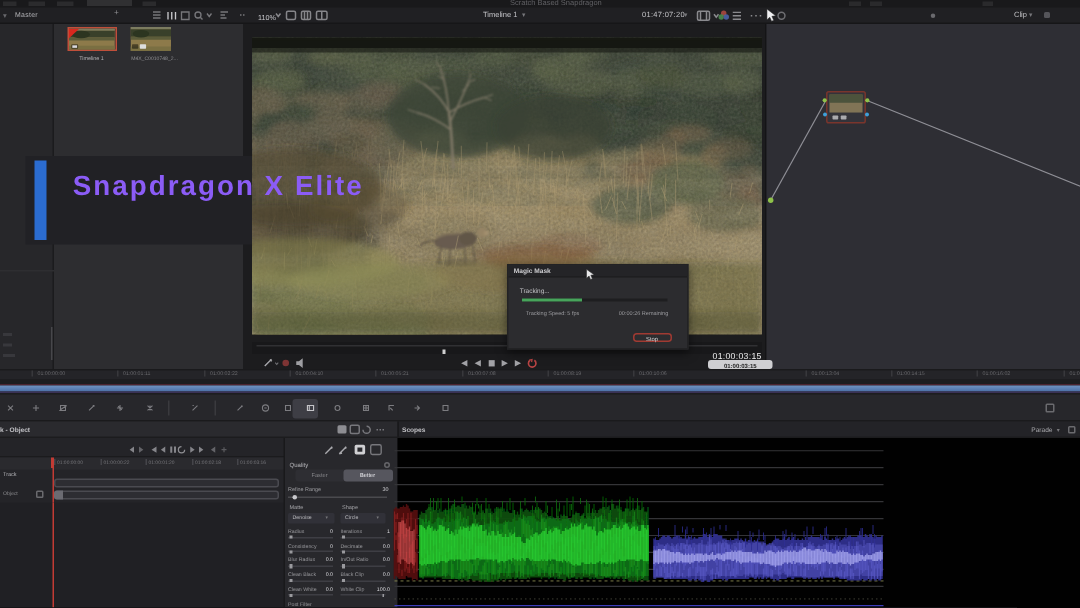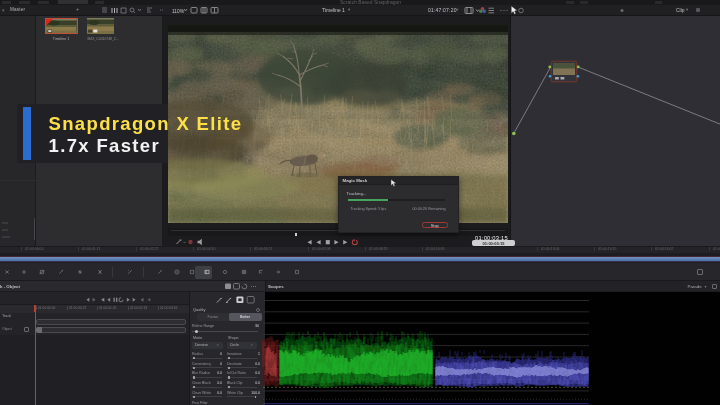--- a/index.html
+++ b/index.html
@@ -891,22 +891,21 @@
       <path d="M436 375V380M436 370V374M437 370V377M437 364V376M438 379V384M438 370V376M439 366V370M439 368V376M440 377V384M440 380V384M441 378V384M441 372V375M442 366V374M442 369V378M443 364V375M443 376V382M444 363V369M444 378V385M445 374V385M445 376V380M446 370V374M446 382V385M447 380V386M447 375V382M448 362V367M448 378V382M449 381V385M449 365V371M450 376V382M450 366V370M451 373V377M451 363V370M452 381V385M452 366V372M453 374V385M453 375V378M454 362V367M454 368V375M455 382V385M455 369V376M456 370V380M456 363V366M457 363V374M457 369V377M458 366V376M458 360V364M459 364V375M459 379V385M460 363V371M460 378V385M461 363V368M461 363V369M462 374V379M462 367V374M463 366V371M463 365V375M464 378V386M464 383V386M465 371V382M465 371V377M466 363V374M466 377V381M467 378V386M467 383V386M468 378V386M468 360V372M469 378V385M469 379V387M470 378V387M470 381V385M471 373V381M471 363V375M472 366V374M472 361V366M473 357V368M473 362V367M474 380V386M474 359V367M475 379V386M475 382V386M476 362V367M476 362V367M477 382V386M477 363V375M478 378V383M478 373V377M479 361V370M479 381V385M480 382V385M480 373V384M481 372V384M481 363V372M482 362V373M482 360V370M483 370V375M483 365V369M484 359V366M484 376V385M485 369V377M485 363V371M486 376V380M486 363V373M487 381V384M487 364V370M488 380V384M488 374V382M489 380V384M489 379V384M490 364V373M490 375V385M491 365V368M491 372V383M492 369V375M492 374V383M493 363V369M493 361V372M494 371V380M494 362V370M495 368V375M495 366V373M496 361V371M496 375V378M497 382V385M497 373V383M498 373V383M498 371V382M499 379V384M499 371V383M500 374V379M500 377V382M501 378V383M501 371V383M502 374V385M502 367V378M503 370V376M503 369V374M504 378V385M504 372V379M505 373V383M505 380V384M506 368V376M506 369V376M507 374V377M507 368V372M508 364V375M508 369V375M509 380V384M509 379V385M510 376V380M510 379V384M511 379V384M511 372V381M512 378V385M512 377V385M513 367V372M513 373V377M514 364V369M514 379V385M515 380V385M515 367V377M516 364V367M516 369V378M517 373V380M517 364V375M518 367V374M518 365V373M519 375V384M519 367V374M520 377V380M520 381V386M521 366V376M521 367V379M522 369V375M522 366V373M523 370V373M523 372V381M524 375V383M524 367V371M525 374V385M525 365V375M526 364V374M526 379V384M527 374V384M527 376V384M528 369V376M528 362V371M529 375V380M529 371V381M530 371V382M530 378V384M531 362V367M531 377V384M532 367V371M532 367V377M533 367V372M533 366V377M534 373V384M534 362V373M535 369V374M535 362V373M536 368V377M536 379V384M537 377V384M537 374V378M538 366V376M538 364V374M539 362V370M539 373V380M540 361V366M540 368V371M541 363V372M541 373V378M542 362V368M542 372V377M543 366V375M543 372V379M544 367V378M544 368V372M545 369V374M545 376V380M546 363V370M546 374V377M547 371V375M547 381V384M548 374V381M548 368V376M549 374V383M549 366V375M550 373V377M550 377V381M551 362V366M551 364V369M552 363V373M552 366V369M553 379V384M553 360V369M554 375V379M554 363V370M555 366V371M555 381V384M556 364V367M556 366V376M557 362V372M557 361V372M558 368V375M558 374V384M559 364V371M559 381V385M560 378V385M560 378V382M561 380V385M561 370V378M562 365V371M562 369V372M563 382V386M563 381V385M564 365V371M564 375V384M565 373V384M565 375V381M566 361V370M566 365V371M567 379V386M567 382V386M568 379V386M568 380V383M569 382V386M569 364V373M570 369V380M570 369V380M571 370V379M571 361V368M572 361V369M572 373V379M573 375V386M573 367V371M574 372V380M574 370V378M575 377V382M575 367V377M576 371V381M576 360V365M577 376V380M577 373V378M578 370V380M578 376V380M579 379V386M579 377V384M580 362V369M580 372V375M581 371V379M581 381V386M582 362V368M582 373V384M583 382V386M583 377V383M584 371V375M584 370V379M585 376V386M585 376V386M586 374V379M586 367V376M587 382V386M587 376V382M588 369V378M588 374V381" stroke="#6060d0" stroke-width="0.8" opacity="0.55"></path>
       <path d="M436 367V376M437 366V375M438 367V375M439 366V376M440 366V375M441 367V375M442 366V375M443 366V376M444 367V375M445 367V376M446 367V375M447 368V376M448 368V375M449 368V375M450 369V374M451 368V375M452 368V375M453 368V375M454 369V374M455 369V375M456 370V375M457 369V375M458 370V375M459 369V375M460 370V376M461 369V375M462 369V375M463 370V374M464 369V374M465 369V374M466 369V375M467 369V374M468 369V374M469 370V375M470 369V374M471 369V374M472 370V373M473 370V374M474 369V373M475 368V373M476 370V374M477 370V373M478 369V372M479 369V373M480 369V373M481 370V373M482 369V374M483 369V374M484 368V373M485 368V373M486 368V373M487 368V373M488 367V374M489 368V374M490 367V373M491 368V375M492 367V374M493 367V375M494 367V376M495 368V375M496 368V375M497 368V375M498 368V375M499 368V375M500 368V374M501 368V375M502 369V375M503 369V375M504 369V375M505 368V375M506 369V375M507 369V376M508 369V376M509 369V375M510 367V376M511 368V376M512 367V376M513 367V376M514 367V377M515 368V377M516 368V377M517 369V378M518 368V377M519 367V377M520 368V377M521 367V377M522 368V376M523 367V375M524 367V375M525 367V376M526 368V375M527 367V375M528 368V376M529 367V374M530 367V376M531 368V375M532 368V375M533 367V375M534 367V376M535 366V375M536 365V375M537 365V376M538 366V376M539 366V376M540 366V376M541 367V376M542 367V376M543 367V376M544 366V376M545 366V375M546 366V376M547 367V376M548 366V375M549 368V375M550 366V375M551 367V374M552 368V375M553 367V376M554 368V375M555 369V375M556 369V376M557 369V376M558 367V376M559 368V375M560 367V375M561 368V375M562 367V376M563 368V376M564 368V376M565 368V375M566 369V376M567 369V377M568 370V376M569 369V376M570 370V375M571 369V375M572 369V375M573 369V374M574 370V374M575 370V373M576 371V374M577 370V374M578 369V373M579 370V373M580 370V373M581 370V373M582 369V374M583 369V374M584 368V374M585 368V374M586 368V373M587 367V374M588 368V373" stroke="#b0b0f5" stroke-width="0.9" opacity="0.75"></path>
       <path d="M506 353V360M547 356V360M474 352V358M439 352V358M564 352V361M569 358V366M517 357V362M501 358V367M582 350V356M462 352V355M492 354V360M461 357V365M522 354V359M529 358V365M502 355V358M542 351V356M487 359V366M574 352V361M509 355V360M567 357V366M551 351V357M510 357V365M474 352V360M523 356V364M583 356V365M455 351V355M524 353V358M518 360V365M505 359V367M538 354V360M529 359V366M552 356V360M484 350V354M497 360V365M457 353V357M538 351V354M453 357V364M450 350V359M538 358V367M458 351V356M476 351V359M536 354V358M500 354V360M469 352V359M480 350V353M528 355V364M558 357V366M575 354V361M550 352V360M575 352V359M553 360V368M581 356V363M573 354V359M560 358V362M459 357V362M530 356V361M476 354V357M437 358V367M471 355V360M557 358V361" stroke="#2e2e94" stroke-width="0.7" opacity="0.8"></path>
     </g>
     <path d="M8 107.3H334" stroke="#55554a" stroke-width="0.5" stroke-dasharray="1 2"></path>
     <path d="M8 111.8H334" stroke="#3c3cb8" stroke-width="0.8"></path>
   </svg>
 
   <div class="abs" style="left:17px;top:103.5px;width:150.5px;height:59px;background:#212125;"></div>
   <div class="abs" style="left:23px;top:106.5px;width:7.5px;height:53px;background:#2b6cd0;"></div>
-  <div class="t" style="left:48.5px;top:113px;font-size:18.5px;font-weight:bold;color:#fde047;letter-spacing:1.35px;">Snapdragon X Elite</div>
-  <div class="t" style="left:48.5px;top:135px;font-size:18.5px;font-weight:bold;color:#f2f2f2;letter-spacing:1.35px;">1.7x Faster</div>
+  <div class="t" style="left:48.5px;top:113px;font-size:18.5px;font-weight:bold;color:#8b5cf6;letter-spacing:1.35px;">Snapdragon X Elite</div>
 
   <div class="abs" style="left:337.5px;top:175.5px;width:121px;height:57px;background:#2c2c2f;border:1px solid #222224;box-sizing:border-box;box-shadow:0 2px 6px rgba(0,0,0,0.5);">
     <div class="abs" style="left:0;top:0;width:119px;height:8px;background:#242427;border-bottom:1px solid #1e1e20;box-sizing:border-box;"></div>
     <div class="t" style="left:4px;top:1.5px;font-size:4.4px;font-weight:bold;color:#cccccf;">Magic Mask</div>
     <div class="t" style="left:8px;top:14px;font-size:4.3px;color:#c4c4c8;">Tracking...</div>
     <div class="abs" style="left:9px;top:22.5px;width:97px;height:2px;background:#1e1e20;"></div>
     <div class="abs" style="left:9px;top:22.5px;width:40px;height:2px;background:#47a45b;"></div>
     <div class="t" style="left:12px;top:30px;font-size:3.7px;color:#9a9a9e;">Tracking Speed: 5 fps</div>
     <div class="t" style="left:74px;top:30px;font-size:3.7px;color:#9a9a9e;">00:00:26 Remaining</div>
     <div class="abs" style="left:83px;top:45px;width:26.5px;height:6.5px;border:1px solid #a03a32;border-radius:2.5px;box-sizing:border-box;"></div>

